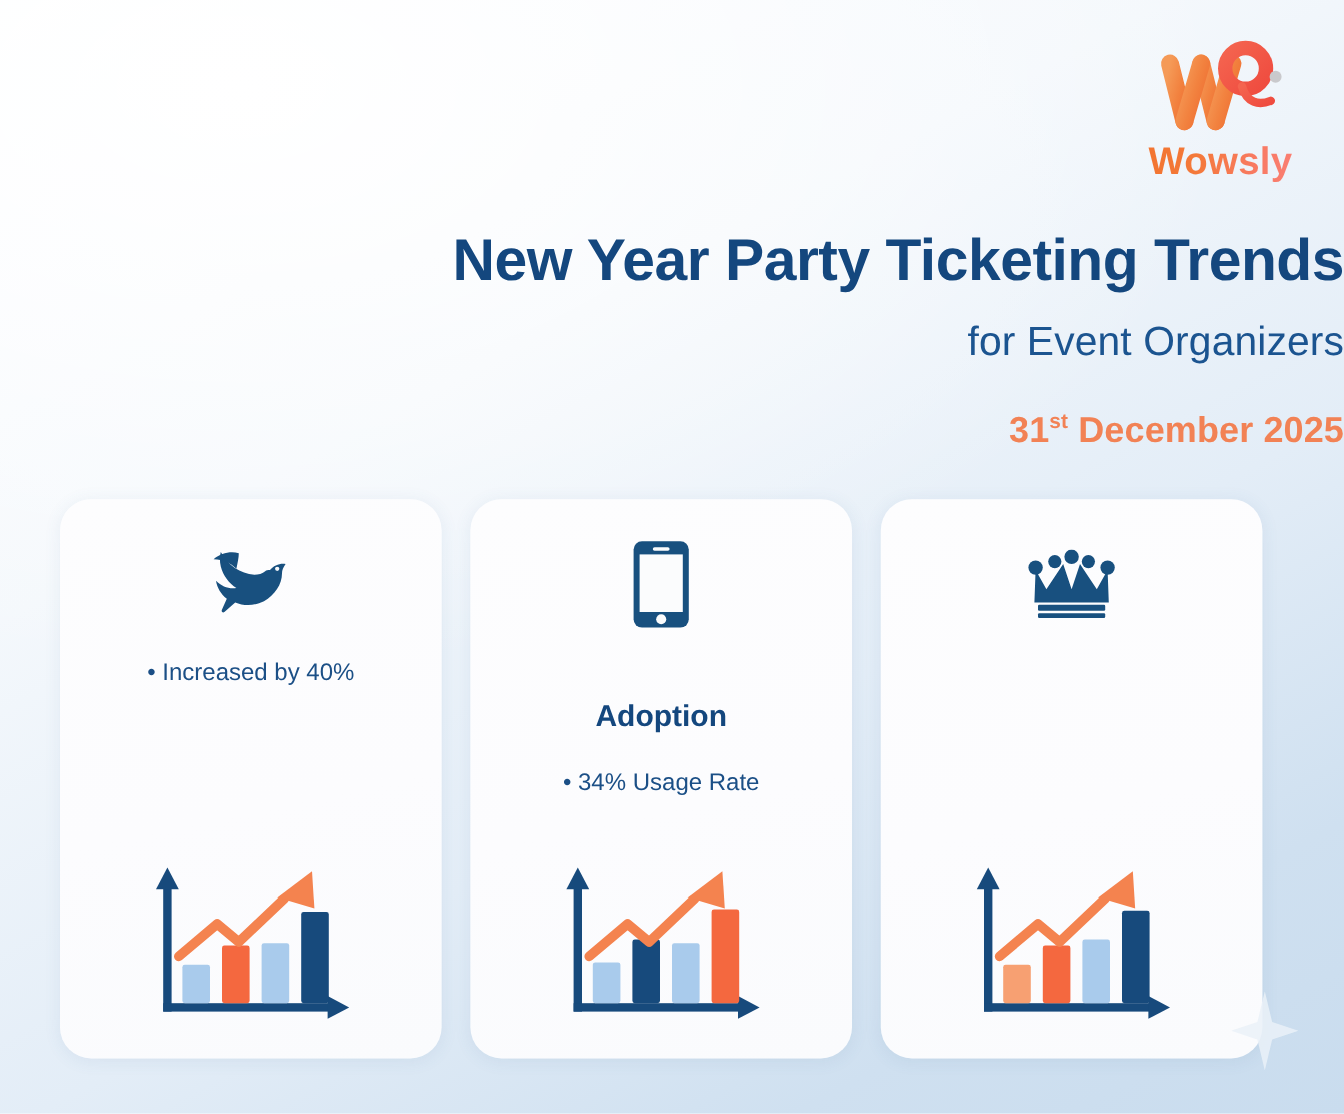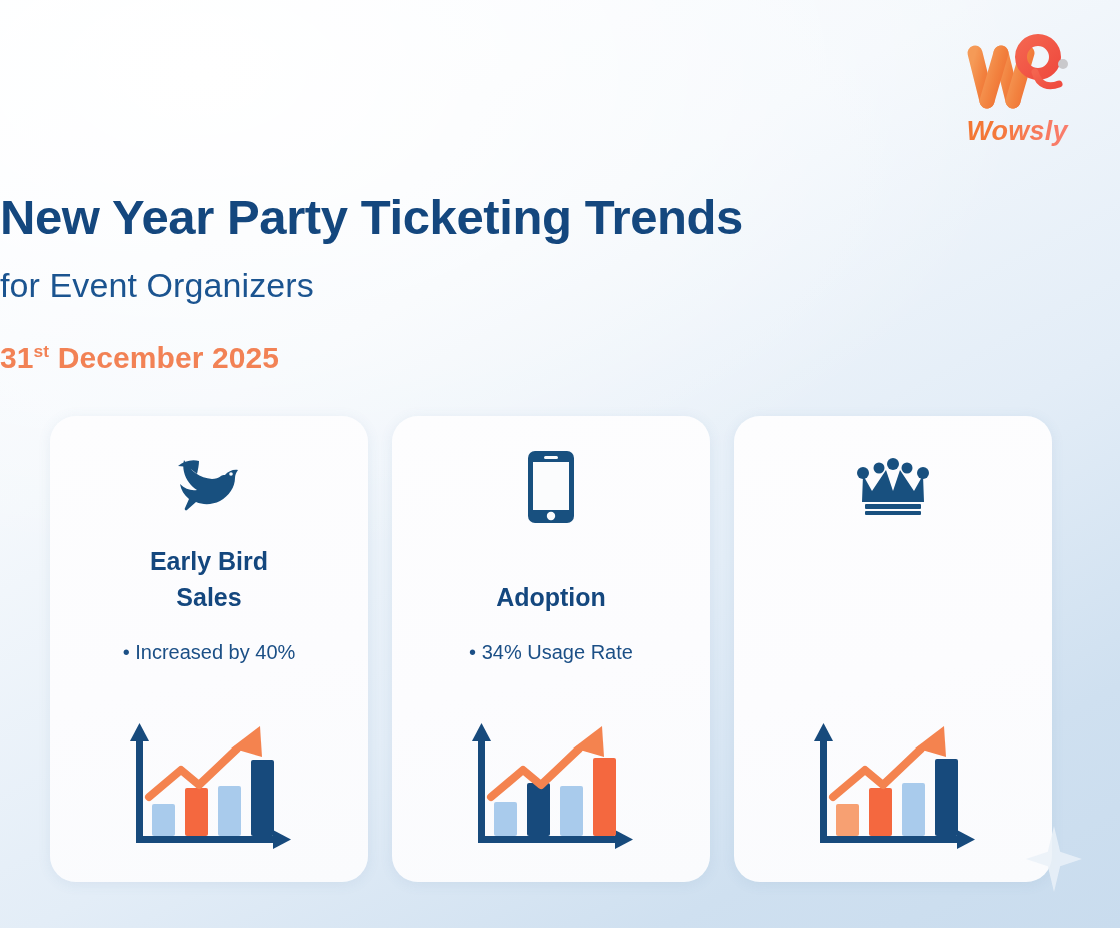--- a/index.html
+++ b/index.html
@@ -25,33 +25,32 @@
 
   
   .logo {
     position:absolute;
     top:30px; right:38px;
     width:130px;
     text-align:center;
   }
   .logo-mark { width:112px; height:82px; margin:0 auto; display:block; }
   .logo-word {
-    font-size:27px;
+    font-size:32px;
     font-weight:bold;
     letter-spacing:.2px;
     background:linear-gradient(95deg,#f2742f 0%,#f4793a 35%,#f87a62 72%,#fa7f75 100%);
     -webkit-background-clip:text;
     background-clip:text;
     color:transparent;
     margin-top:4px;
-    font-style:italic;
-  }
-
-  
-  .head { position:absolute; top:192px; left:0; right:0; text-align:left; }
+  }
+
+  
+  .head { position:absolute; top:192px; left:0; right:0; text-align:right; }
   .title {
     font-size:49px;
     font-weight:bold;
     color:#14477e;
     letter-spacing:-.4px;
     line-height:1.06;
   }
   .subtitle {
     font-size:34px;
     color:#1b5490;
@@ -156,24 +155,20 @@
 
 <div class="cards">
 
   <div class="card">
     <div class="card-icon">
       <svg width="80" height="64" viewBox="0 0 80 64">
         <path fill="#18507f" d="M56 20c3-4 9-6 13-5-2 3-3 5-3 8 0 9-6 18-15 23-8 4-17 4-24 1l-9 8c-1 1-3 0-2-2l4-9c-5-4-8-9-9-15 5 5 11 7 17 6-6-4-11-10-13-18-1-4-1-8 0-12 6 11 16 18 28 19 3 0 7-1 9-3 1-1 2-1 4-1z"></path>
         <path fill="#18507f" d="M30 6c-7-2-15 0-21 5 8 0 14 3 19 8 1-5 2-9 2-13z"></path>
         <circle cx="62" cy="19" r="1.8" fill="#f7f9fc"></circle>
       </svg>
-    </div>
-    <div class="card-title">
-      <span>Early Bird</span><br>
-      <span>Sales</span>
     </div>
     <div class="card-bullet"><span class="dot">•</span> <span>Increased by 40%</span></div>
     <div class="card-chart">
       <svg width="180" height="145" viewBox="0 0 180 145">
 
         <g fill="#174a7c">
           <rect x="17" y="24" width="7" height="104"></rect>
           <rect x="17" y="121" width="146" height="7"></rect>
           <polygon points="20.5,8 30,26 11,26"></polygon>
           <polygon points="172,124.5 154,134 154,115"></polygon>

